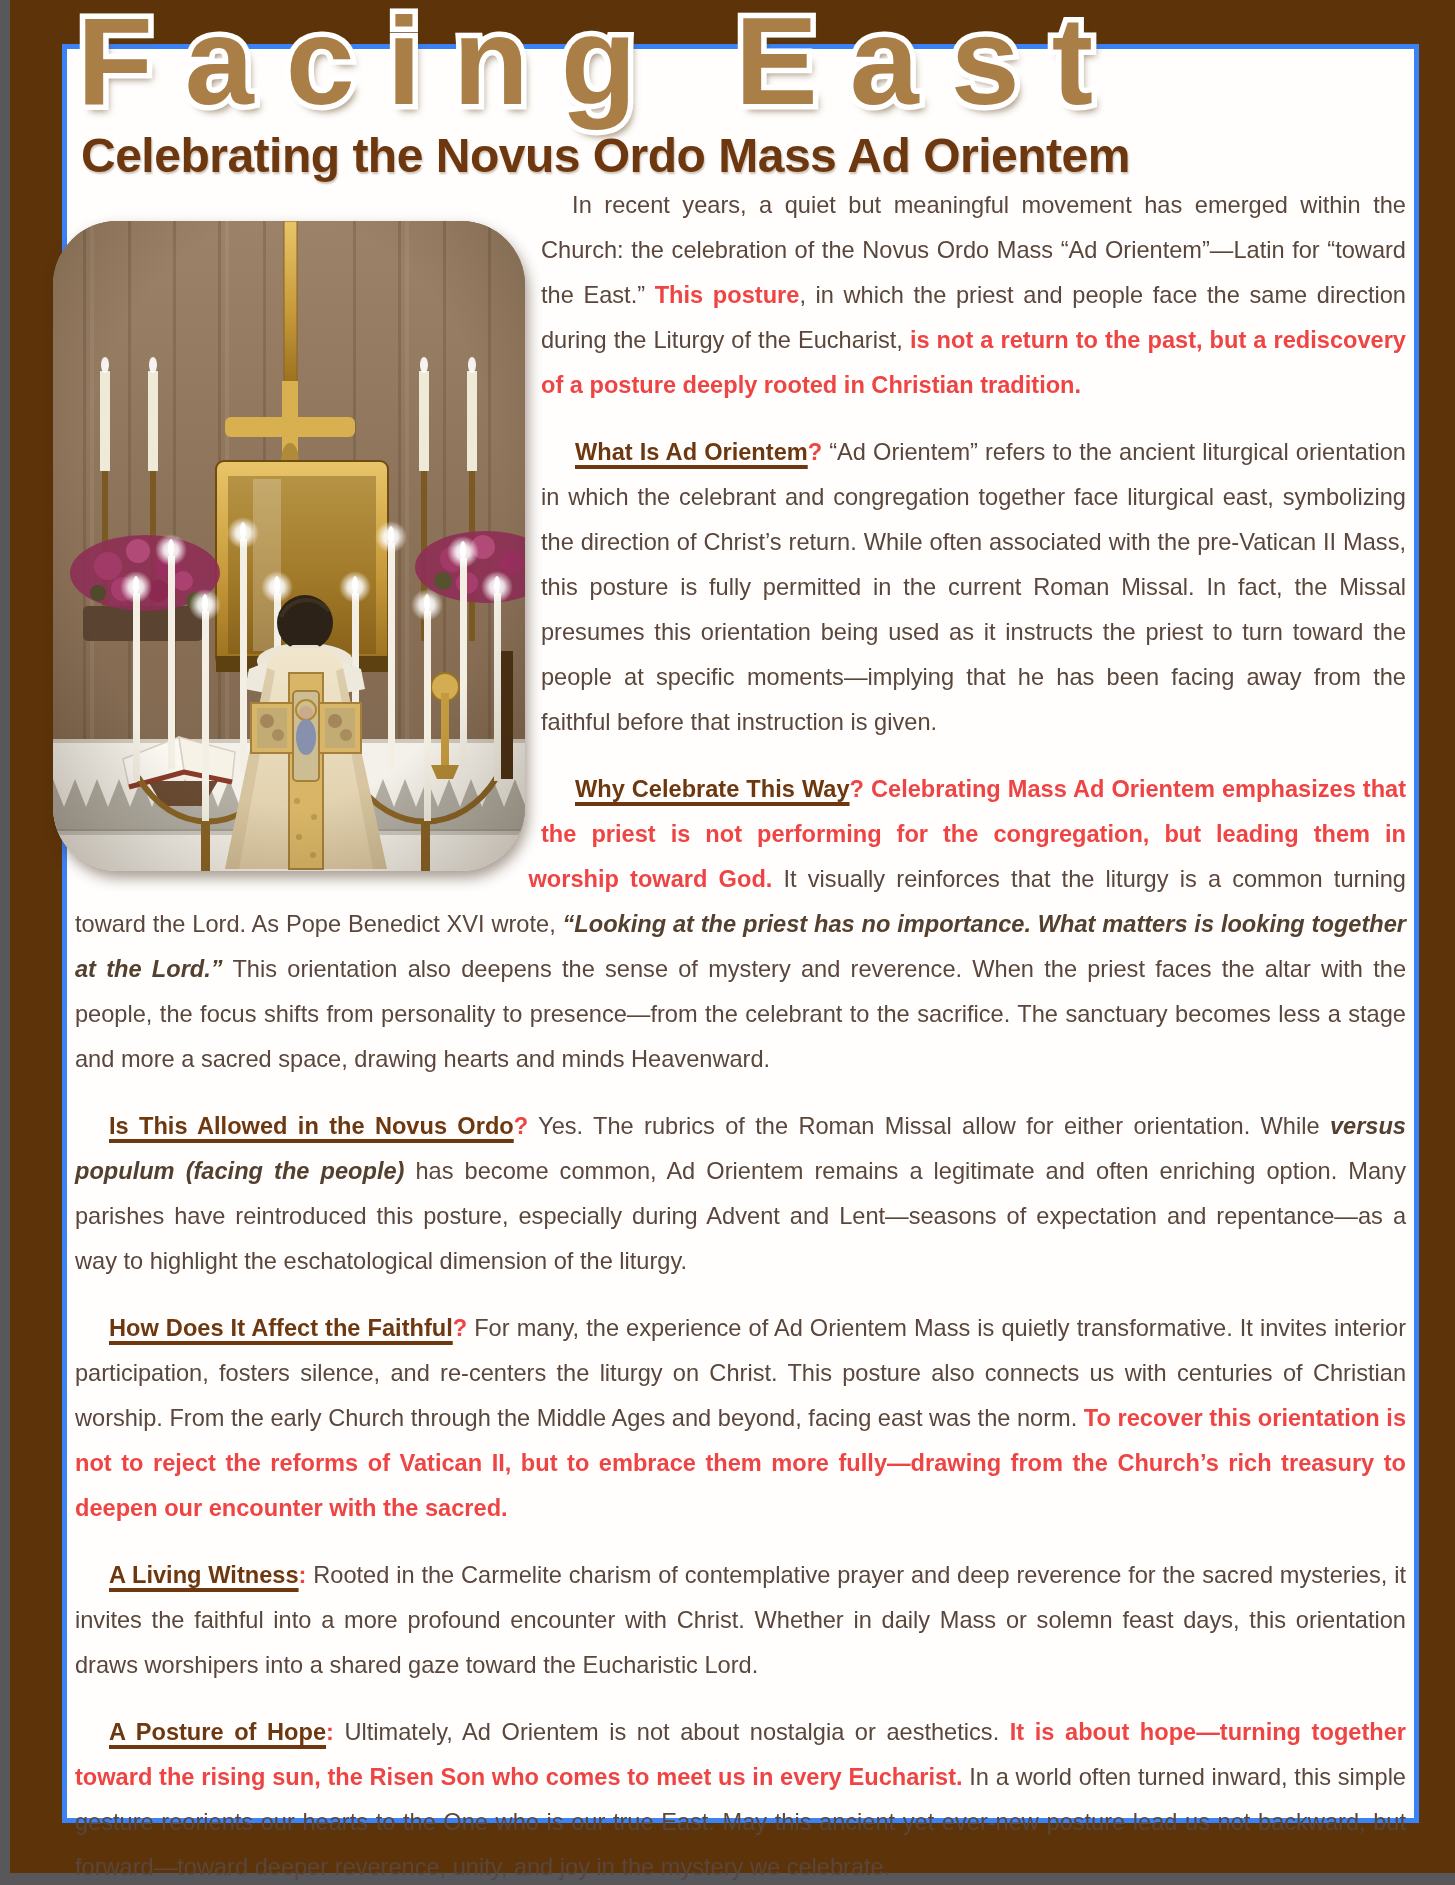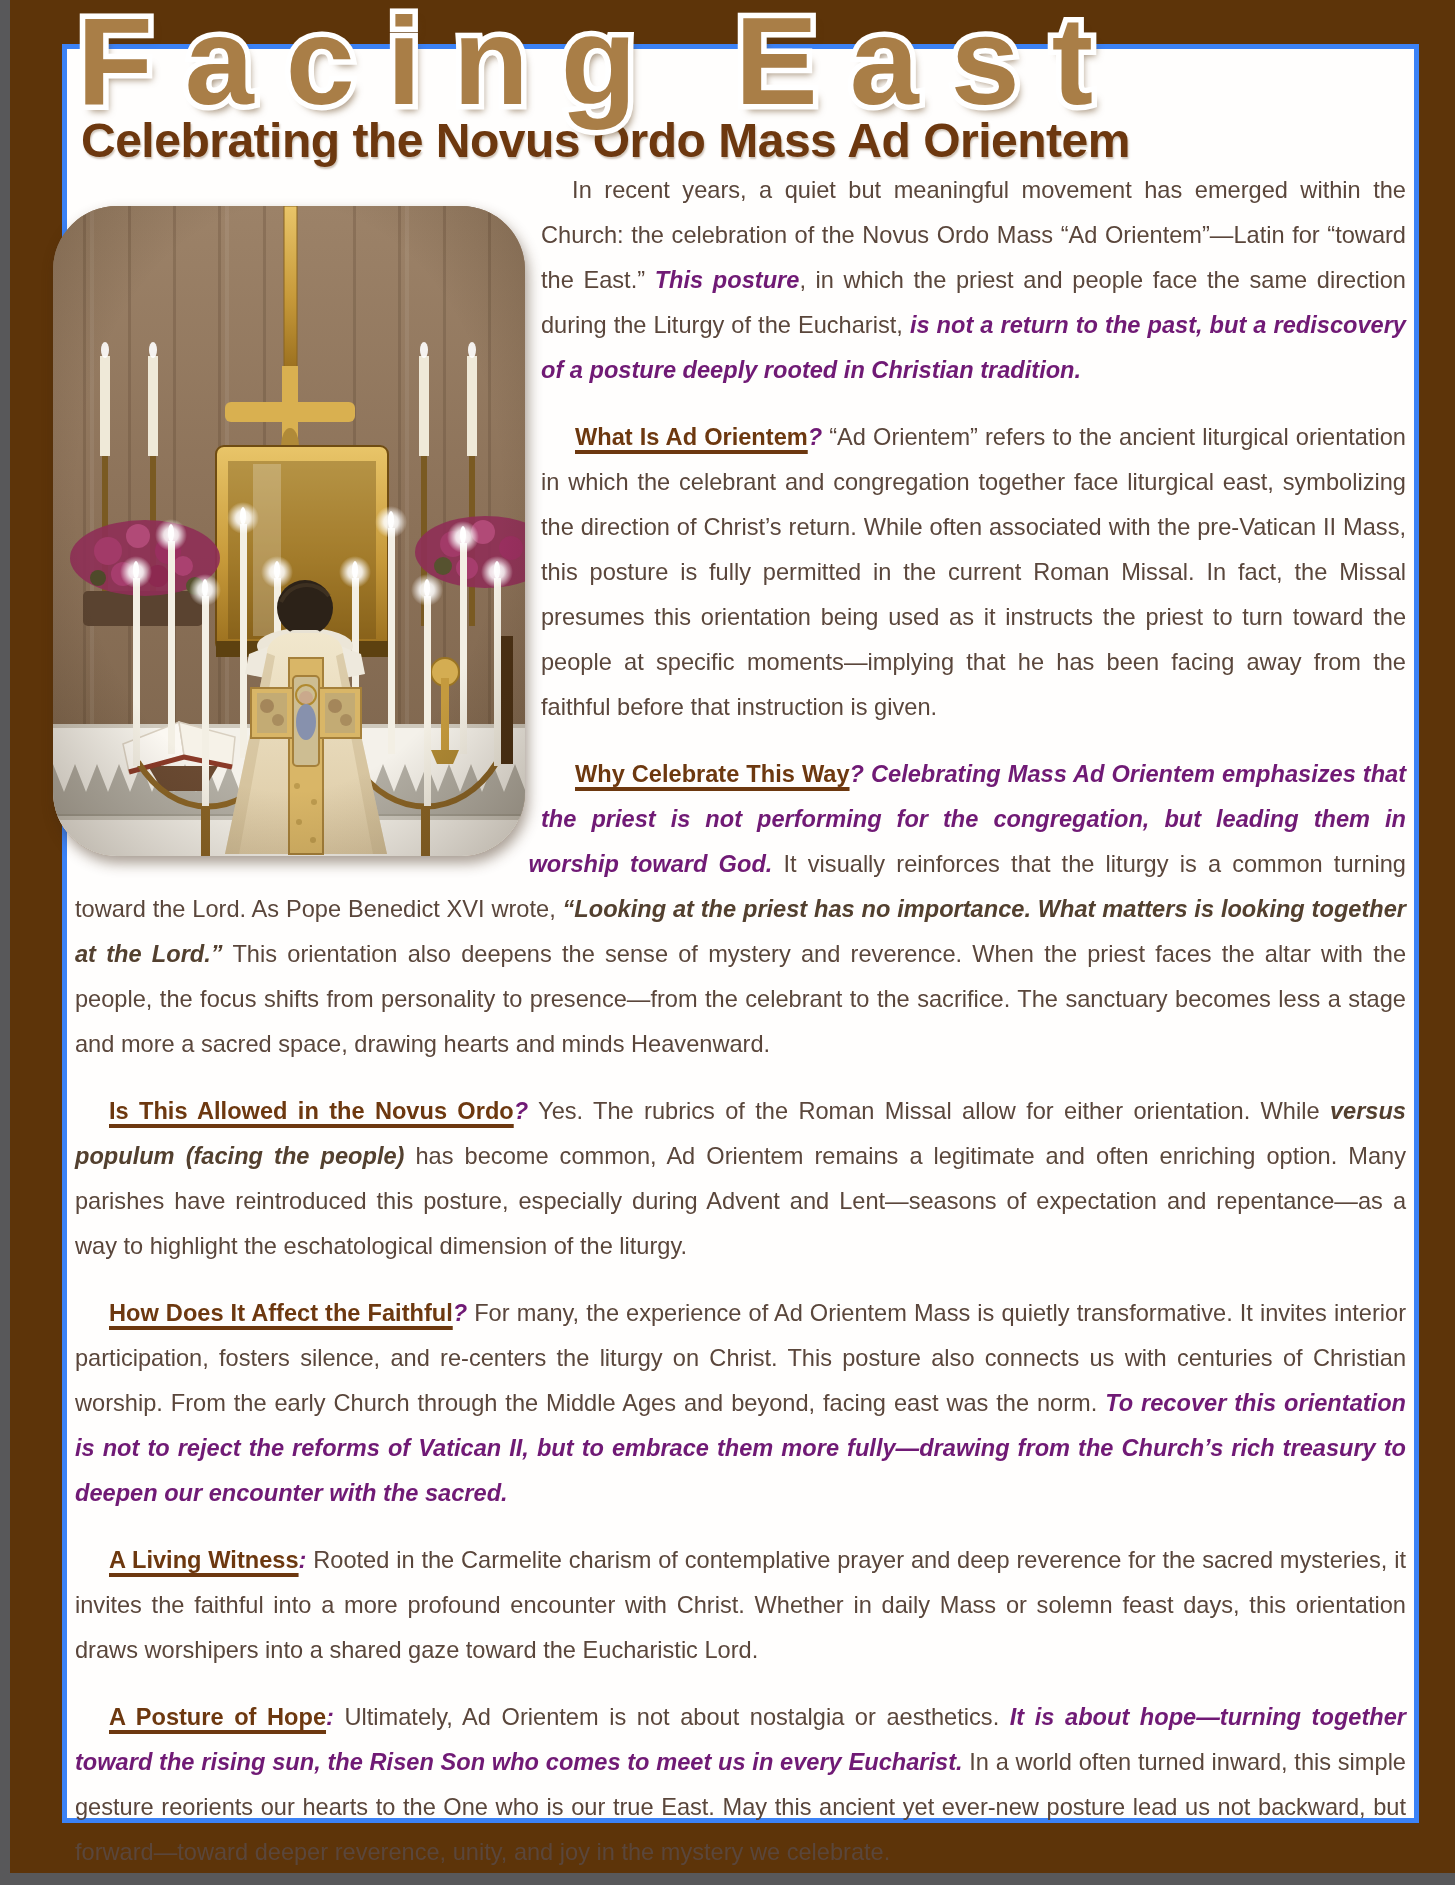--- a/index.html
+++ b/index.html
@@ -28,35 +28,35 @@
   .title-wrap .stroke{
     position:absolute;left:0;top:0;
     -webkit-text-stroke:11px #ffffff;
     color:#a97e47;
     text-shadow:5px 7px 7px rgba(96,63,24,.55);
   }
   .title-wrap .fill{
     position:relative;color:#a97e47;
   }
   .subtitle{
-    margin:1px 0 0 6px;height:50px;line-height:46px;
+    margin:16px 0 0 6px;height:50px;line-height:46px;
     font-size:48px;font-weight:bold;letter-spacing:-.5px;
     color:#6d380f;
     text-shadow:1px 2px 2px rgba(90,55,20,.30);
     white-space:nowrap;
   }
   
   .article{
     margin-top:0;
     font-size:23.6px;line-height:45px;color:#5a463b;
     text-align:justify;
   }
   .article p{margin:0 0 22px 0;text-indent:34px;}
   .seg{color:#5a463b;}
-  .seg.b{font-weight:bold;color:#701a75;font-style:italic;}
+  .seg.b{font-weight:bold;color:#ef4444;}
   .seg.bi{font-weight:bold;font-style:italic;color:#53402f;}
   .seg.h{
     font-weight:bold;color:#6d380f;
     text-decoration:underline;
     text-decoration-thickness:3.5px;
     text-underline-offset:5px;
     text-decoration-color:#6d380f;
   }
   
   figure.photo{

